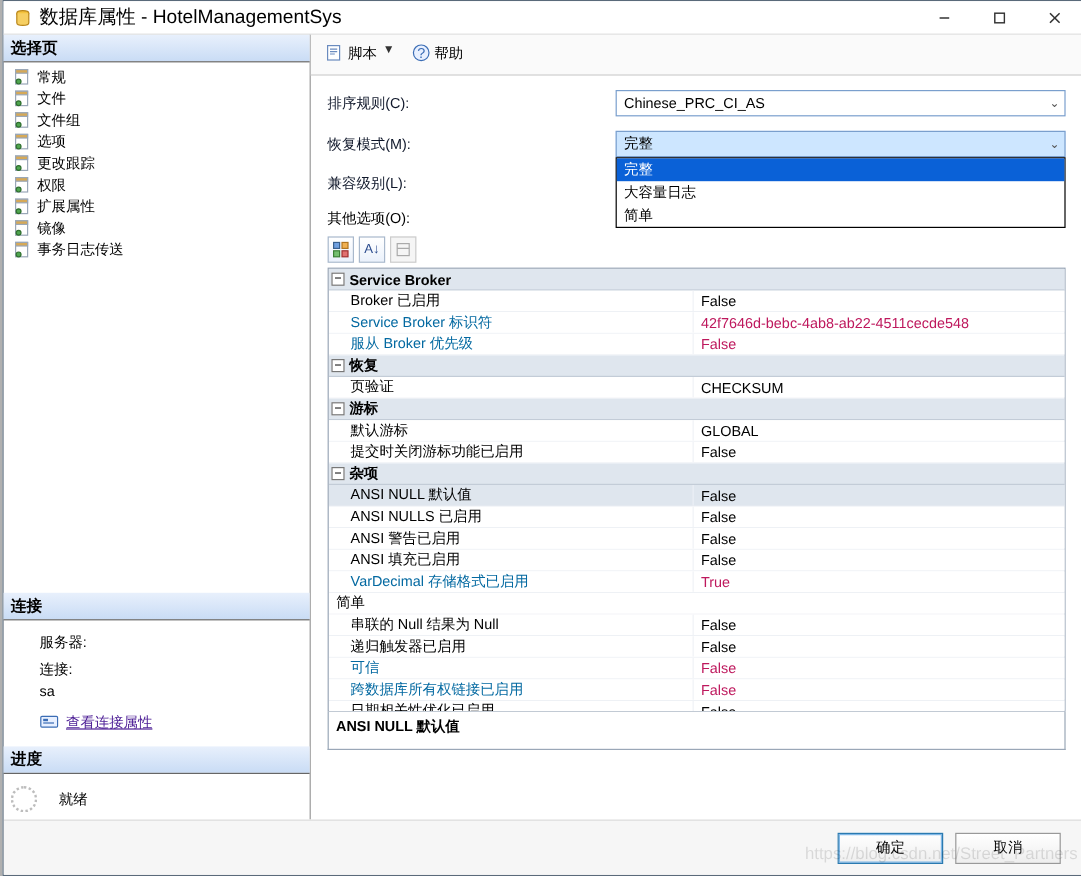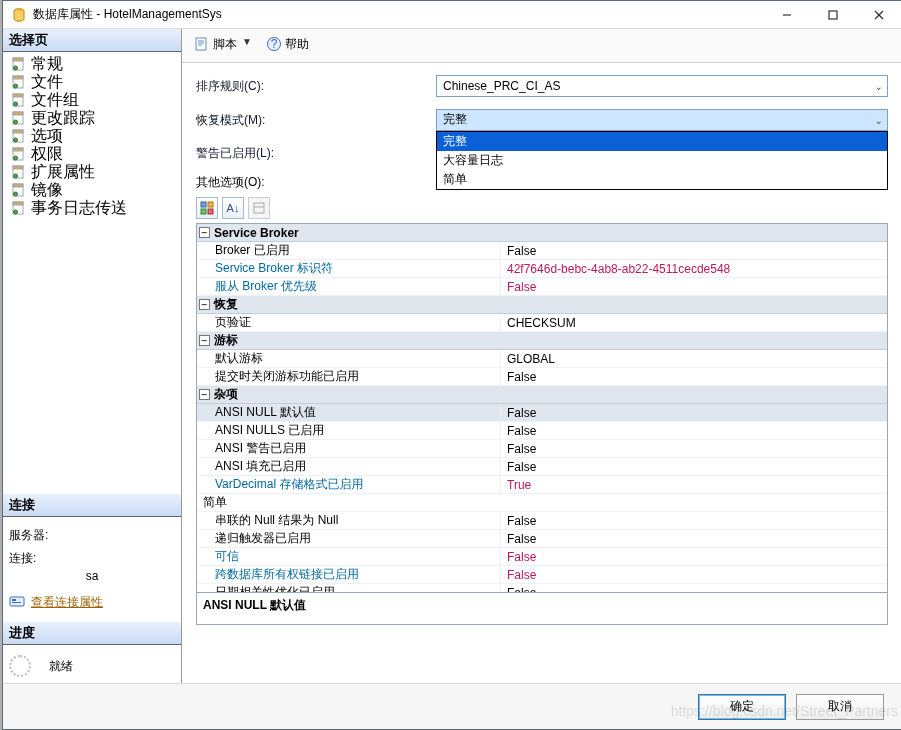--- a/index.html
+++ b/index.html
@@ -1,41 +1,41 @@
 <!DOCTYPE html>
 <html><head>
 <meta charset="utf-8">
 <style>
 * { box-sizing: border-box; margin: 0; padding: 0; font-family: "Microsoft YaHei", "SimSun", Tahoma, sans-serif; font-size: 12px; }
 body { background: #fff; overflow: hidden; }
 .window { width: 901px; height: 730px; background: #fff; border: 1px solid #5a6a7a; display: flex; flex-direction: column; position: relative; }
 .titlebar { height: 28px; display: flex; align-items: center; padding-left: 8px; border-bottom: 1px solid #ddd; background: #fff; }
 .titlebar .icon { width: 16px; height: 16px; margin-right: 6px; display: inline-flex; align-items: center; justify-content: center; }
-.titlebar-title { flex: 1; font-size: 12px; color: #000; }
+.titlebar-title { flex: 1; font-size: 16px; color: #000; }
 .winbtns { display: flex; height: 100%; }
 .winbtn { width: 46px; display: flex; align-items: center; justify-content: center; color: #333; }
 
 .body { flex: 1; display: flex; min-height: 0; }
 
-.sidebar { width: 179px; display: flex; flex-direction: column; border-right: 1px solid #999; }
+.sidebar { width: 256px; display: flex; flex-direction: column; border-right: 1px solid #999; }
 .side-section-hdr { font-weight: bold; font-size: 13px; color: #000; padding: 2px 6px; border-bottom: 1px solid #666; background: linear-gradient(#e8f0fc,#c9dcf5); }
 .sidetree { flex: 0 0 auto; padding: 3px 4px; }
 .sidetree .item { display: flex; align-items: center; height: 18px; padding-left: 4px; }
 .sidetree .pg-icon { width: 16px; height: 16px; margin-right: 4px; display: inline-flex; align-items: center; justify-content: center; }
-.sidetree .item span.lbl { font-size: 16px; }
+.sidetree .item span.lbl { font-size: 12px; }
 
 .side-spacer { flex: 1; }
 
-.conn-block { padding: 4px 6px 10px; }
+.conn-block { padding: 4px 6px 10px; margin-left: 24px; }
 .conn-block .kv { margin: 6px 0; font-size: 12px; }
 .conn-block .kv .k { color: #000; }
-.conn-block .kv .v { color: #000; margin-top: 2px; text-align: center; }
+.conn-block .kv .v { color: #000; margin-top: 2px; }
 
 .link-row { margin-top: 10px; display: flex; align-items: center; }
-.link-row a { color: #a16207; text-decoration: underline; font-size: 12px; margin-left: 6px; }
+.link-row a { color: #4c1d95; text-decoration: underline; font-size: 12px; margin-left: 6px; }
 
 .progress-block { padding: 6px; }
 .ready-row { display: flex; align-items: center; margin-top: 4px; }
 .ready-row .spin { width: 22px; height: 22px; border: 2px dotted #bdbdbd; border-radius: 50%; margin-right: 18px; }
 
 .main { flex: 1; display: flex; flex-direction: column; min-width: 0; }
 
 .toolbar { height: 34px; display: flex; align-items: center; padding: 4px 8px; border-bottom: 1px solid #d0d0d0; background: #fafafa; gap: 4px; }
 .toolbar .tb-item { display: flex; align-items: flex-start; gap: 3px; padding: 2px 4px; }
 .toolbar .sep-dd { font-size: 10px; color: #333; padding: 0 2px; }
@@ -158,31 +158,31 @@
               <span class="lbl">文件组</span>
             </div>
             <div class="item">
               <span class="pg-icon">
                 <svg class="svg-icon" viewBox="0 0 16 16">
                   <rect x="2" y="2" width="10" height="12" fill="#fff" stroke="#9aa7b7"></rect>
                   <rect x="2" y="2" width="10" height="3" fill="#d6a957" stroke="#9aa7b7"></rect>
                   <circle cx="4.5" cy="12" r="2" fill="#4fa64f" stroke="#2f6f2f"></circle>
                 </svg>
               </span>
+              <span class="lbl">选项</span>
+            </div>
+            <div class="item">
+              <span class="pg-icon">
+                <svg class="svg-icon" viewBox="0 0 16 16">
+                  <rect x="2" y="2" width="10" height="12" fill="#fff" stroke="#9aa7b7"></rect>
+                  <rect x="2" y="2" width="10" height="3" fill="#d6a957" stroke="#9aa7b7"></rect>
+                  <circle cx="4.5" cy="12" r="2" fill="#4fa64f" stroke="#2f6f2f"></circle>
+                </svg>
+              </span>
               <span class="lbl">更改跟踪</span>
-            </div>
-            <div class="item">
-              <span class="pg-icon">
-                <svg class="svg-icon" viewBox="0 0 16 16">
-                  <rect x="2" y="2" width="10" height="12" fill="#fff" stroke="#9aa7b7"></rect>
-                  <rect x="2" y="2" width="10" height="3" fill="#d6a957" stroke="#9aa7b7"></rect>
-                  <circle cx="4.5" cy="12" r="2" fill="#4fa64f" stroke="#2f6f2f"></circle>
-                </svg>
-              </span>
-              <span class="lbl">选项</span>
             </div>
             <div class="item">
               <span class="pg-icon">
                 <svg class="svg-icon" viewBox="0 0 16 16">
                   <rect x="2" y="2" width="10" height="12" fill="#fff" stroke="#9aa7b7"></rect>
                   <rect x="2" y="2" width="10" height="3" fill="#d6a957" stroke="#9aa7b7"></rect>
                   <circle cx="4.5" cy="12" r="2" fill="#4fa64f" stroke="#2f6f2f"></circle>
                 </svg>
               </span>
               <span class="lbl">权限</span>
@@ -288,21 +288,21 @@
             </div>
             <div class="dd-list" id="recovery-dd">
                   <div class="opt sel-opt">完整</div>
                   <div class="opt">大容量日志</div>
                   <div class="opt">简单</div>
                 </div>
           </div>
         </div>
 
         <div class="frow" style="margin-top:14px;">
-          <div class="flabel">警告已启用(L):</div>
+          <div class="flabel">兼容级别(L):</div>
           <div class="fctrl"></div>
         </div>
 
         <div class="other-label">其他选项(O):</div>
 
         <div class="pg-toolbar">
           <div class="pg-btn">
             <svg width="14" height="14">
                   <rect x="1" y="1" width="5" height="5" fill="#6fa0e0" stroke="#39608f"></rect>
                   <rect x="8" y="1" width="5" height="5" fill="#f0b050" stroke="#b07520"></rect>

